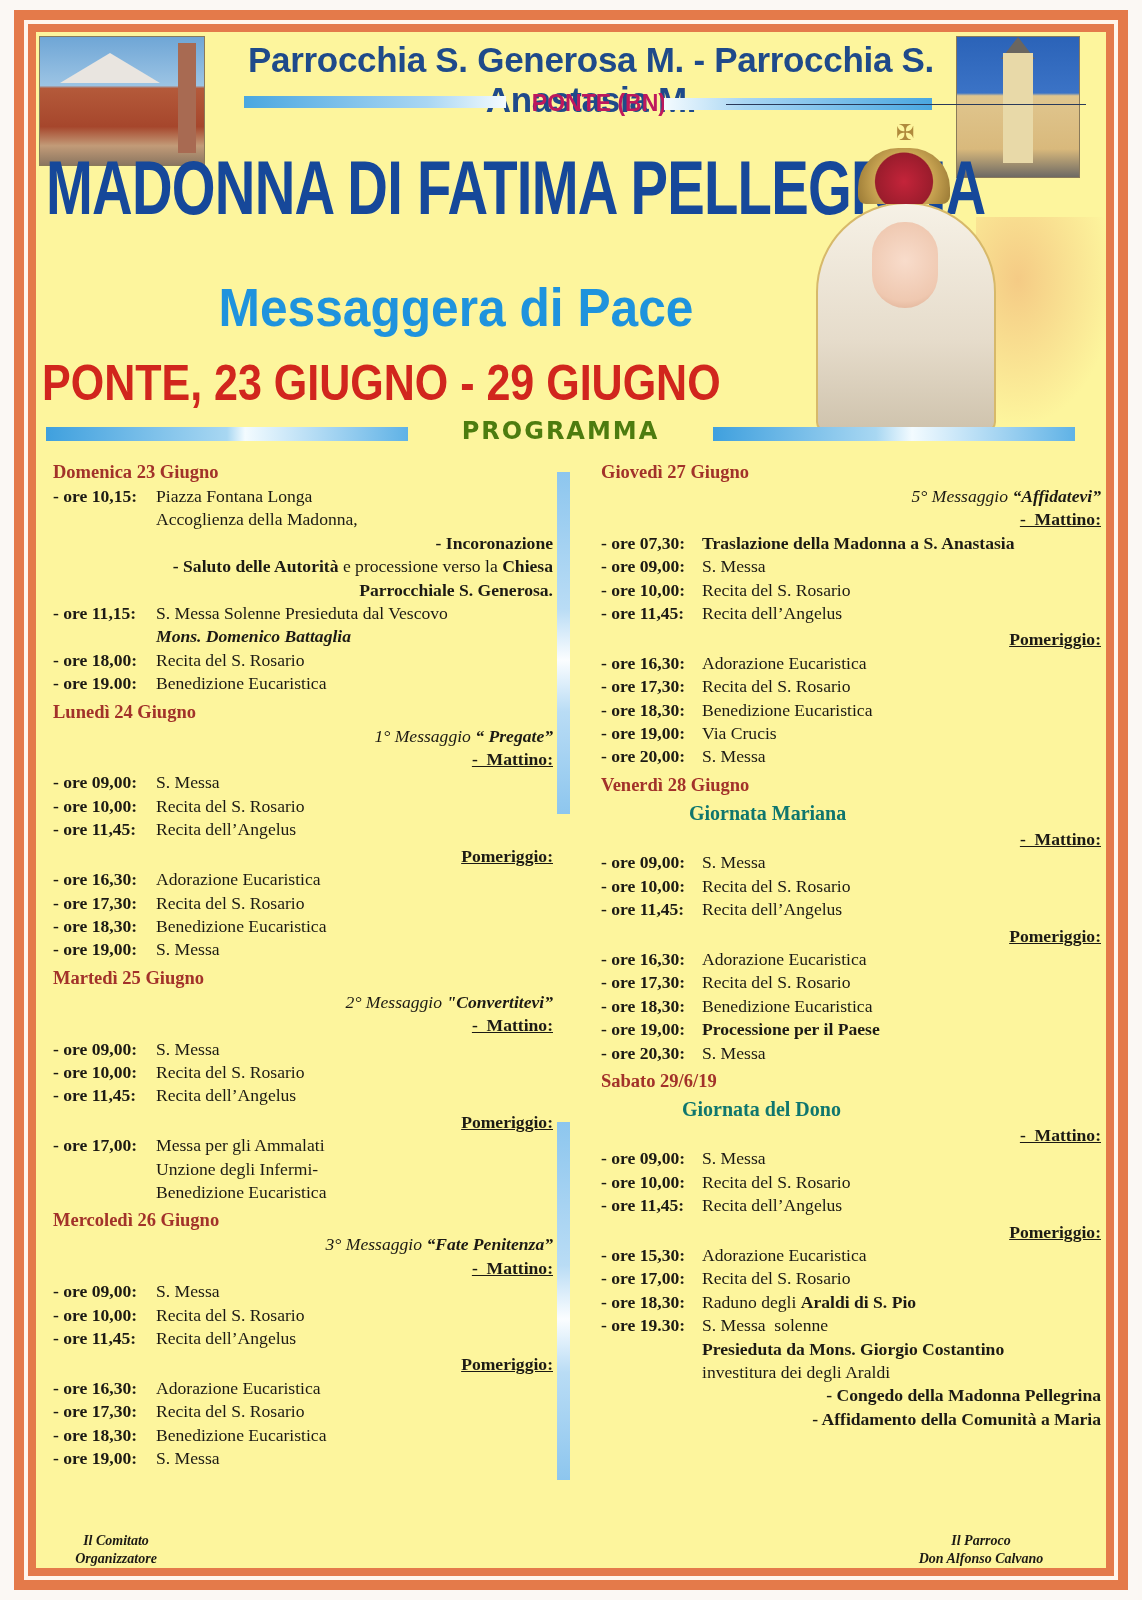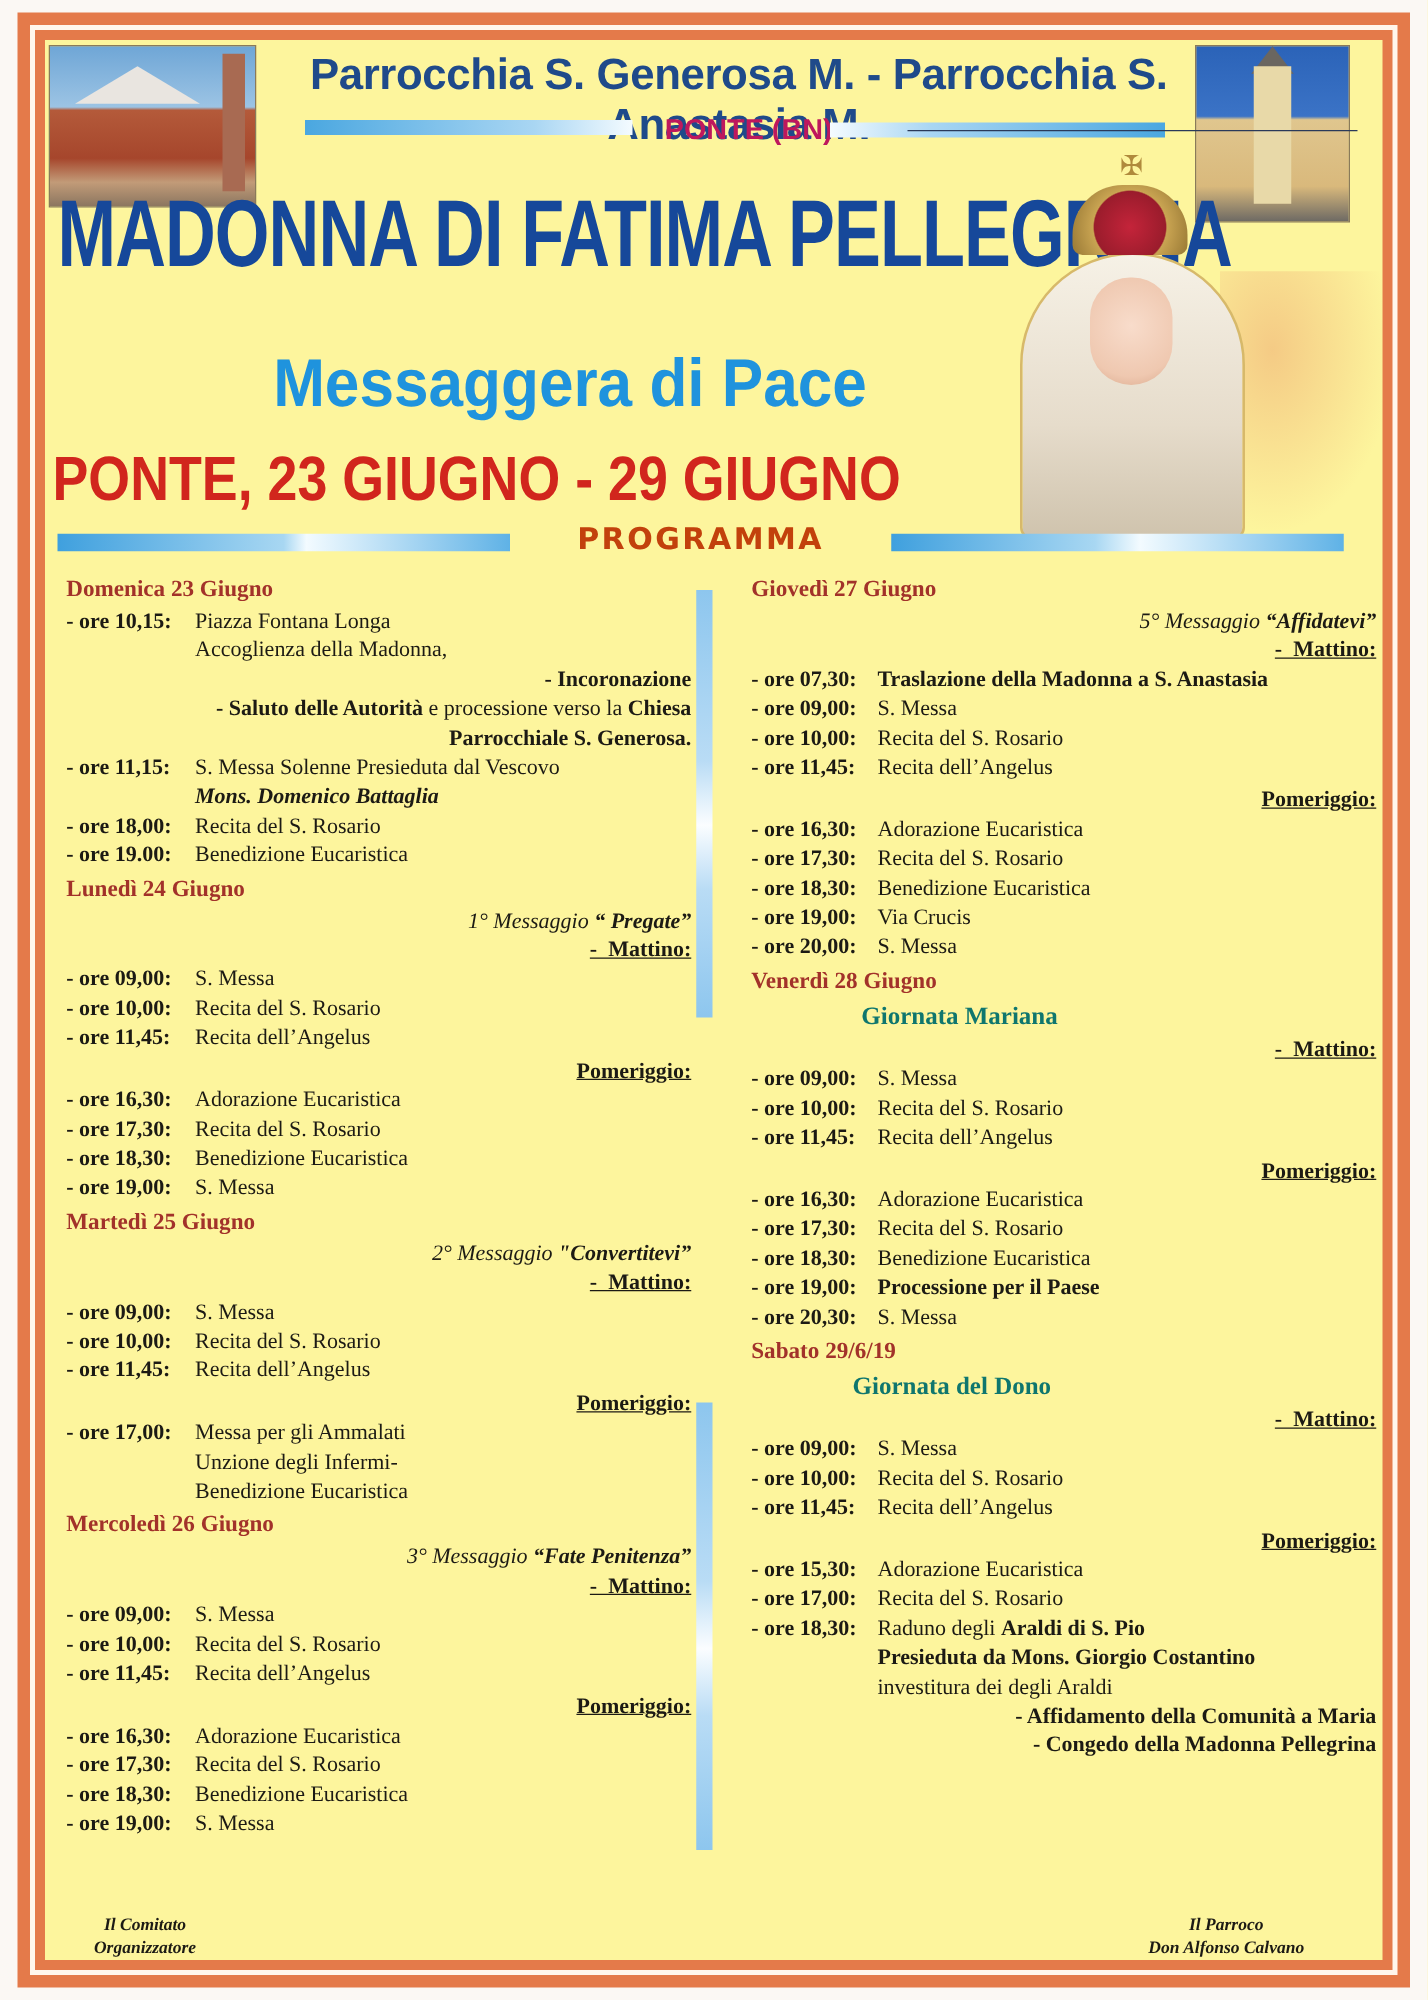--- a/index.html
+++ b/index.html
@@ -40,21 +40,21 @@
   .subtitle { position: absolute; left: 160px; top: 248px; width: 520px; text-align: center;
     font-family: "Liberation Sans", sans-serif; font-weight: bold; font-size: 54px; color: #1f93dd; line-height: 1;
     transform: scaleX(0.92); transform-origin: center top; }
   .dates { position: absolute; left: 6px; top: 326px; width: 900px;
     font-family: "Liberation Sans", sans-serif; font-weight: bold; font-size: 50px; color: #d1261d; line-height: 1;
     transform: scaleX(0.86); transform-origin: left top; white-space: nowrap; }
 
   .bar-p1 { left: 10px; top: 395px; width: 362px; height: 14px; background: linear-gradient(90deg, #3fa0de, #a8d7f2 50%, #f3fbff 55%, #5fb2e6 100%); }
   .bar-p2 { left: 677px; top: 395px; width: 362px; height: 14px; background: linear-gradient(90deg, #3fa0de, #a8d7f2 45%, #f3fbff 55%, #5fb2e6 100%); }
   .programma { position: absolute; left: 372px; top: 385px; width: 305px; text-align: center;
-    font-family: "DejaVu Sans", sans-serif; font-weight: bold; font-size: 24px; letter-spacing: 2px; color: #c2410c; }
+    font-family: "DejaVu Sans", sans-serif; font-weight: bold; font-size: 24px; letter-spacing: 2px; color: #4d7c0f; }
 
   
   .madonna { position: absolute; left: 770px; top: 90px; width: 200px; height: 310px; }
   .crown { position: absolute; left: 52px; top: 26px; width: 92px; height: 56px; border-radius: 40px 40px 8px 8px;
     background: radial-gradient(circle at 50% 60%, #c4243a 0%, #9a1c2c 50%, #c9a452 52%, #8a6c2c 100%); }
   .crown-cross { position: absolute; left: 90px; top: 0; width: 16px; height: 28px; color: #b08a3c; font-size: 22px; line-height: 1; }
   .veil { position: absolute; left: 10px; top: 80px; width: 180px; height: 230px; border-radius: 90px 90px 10px 10px;
     background: linear-gradient(180deg, #f6f1e6 0%, #e6dccb 60%, #cfc3ad 100%); border: 2px solid #d7b96a; }
   .face { position: absolute; left: 66px; top: 100px; width: 66px; height: 86px; border-radius: 33px 33px 34px 34px;
     background: radial-gradient(circle at 50% 45%, #f8dccb 0%, #efc8b0 70%, #d9a88c 100%); }
@@ -347,24 +347,28 @@
         <span class="d">Adorazione Eucaristica</span>
       </div>
     <div class="row">
         <span class="t">- ore 17,00:</span>
         <span class="d">Recita del S. Rosario</span>
       </div>
     <div class="row">
         <span class="t">- ore 18,30:</span>
         <span class="d"><span>Raduno degli </span><b>Araldi di S. Pio</b></span>
       </div>
+    <div class="row">
+        <span class="t">- ore 19.30:</span>
+        <span class="d" style="white-space:pre">S. Messa  solenne</span>
+      </div>
     <div class="indent-r" style="font-weight:bold">Presieduta da Mons. Giorgio Costantino</div>
     <div class="indent-r">investitura dei degli Araldi</div>
+    <div class="plain" style="font-weight:bold">- Congedo della Madonna Pellegrina</div>
     <div class="plain" style="font-weight:bold">- Affidamento della Comunità a Maria</div>
-    <div class="plain" style="font-weight:bold">- Congedo della Madonna Pellegrina</div>
   </div>
 
   <div class="sign sign-left">
     <div>Il Comitato</div>
     <div>Organizzatore</div>
   </div>
   <div class="sign sign-right">
     <div>Il Parroco</div>
     <div>Don Alfonso Calvano</div>
   </div>

